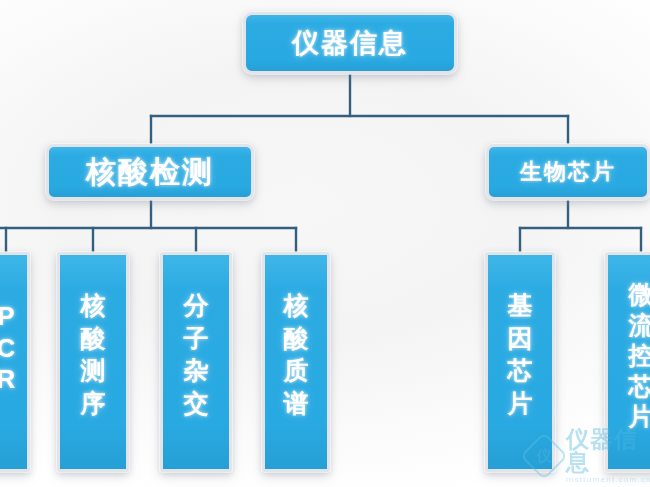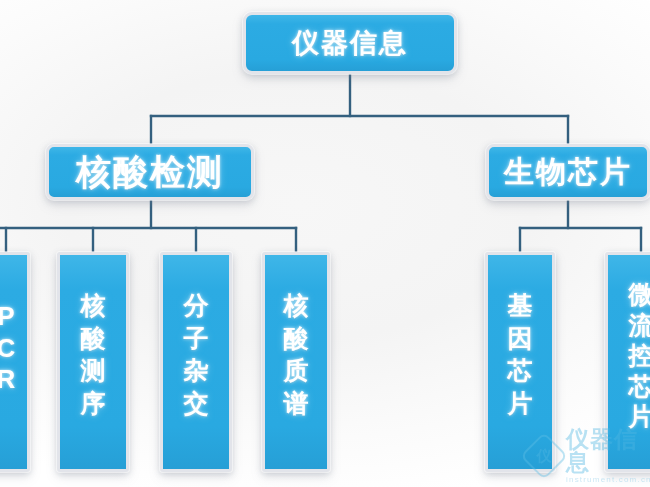--- a/index.html
+++ b/index.html
@@ -82,29 +82,29 @@
   }
   #node-root .label { font-size: 27px; letter-spacing: 2px; }
 
   
   #node-nucleic {
     left: 46px;
     top: 144px;
     width: 208px;
     height: 56px;
   }
-  #node-nucleic .label { font-size: 35px; letter-spacing: 2px; }
+  #node-nucleic .label { font-size: 30px; letter-spacing: 2px; }
 
   #node-biochip {
     left: 486px;
     top: 144px;
     width: 164px;
     height: 56px;
   }
-  #node-biochip .label { font-size: 30px; letter-spacing: 2px; }
+  #node-biochip .label { font-size: 22px; letter-spacing: 2px; }
 
   
   .node.leaf {
     top: 252px;
     height: 220px;
     align-items: flex-start;
     padding-top: 34px;
   }
   .node.leaf .label {
     font-size: 25px;

